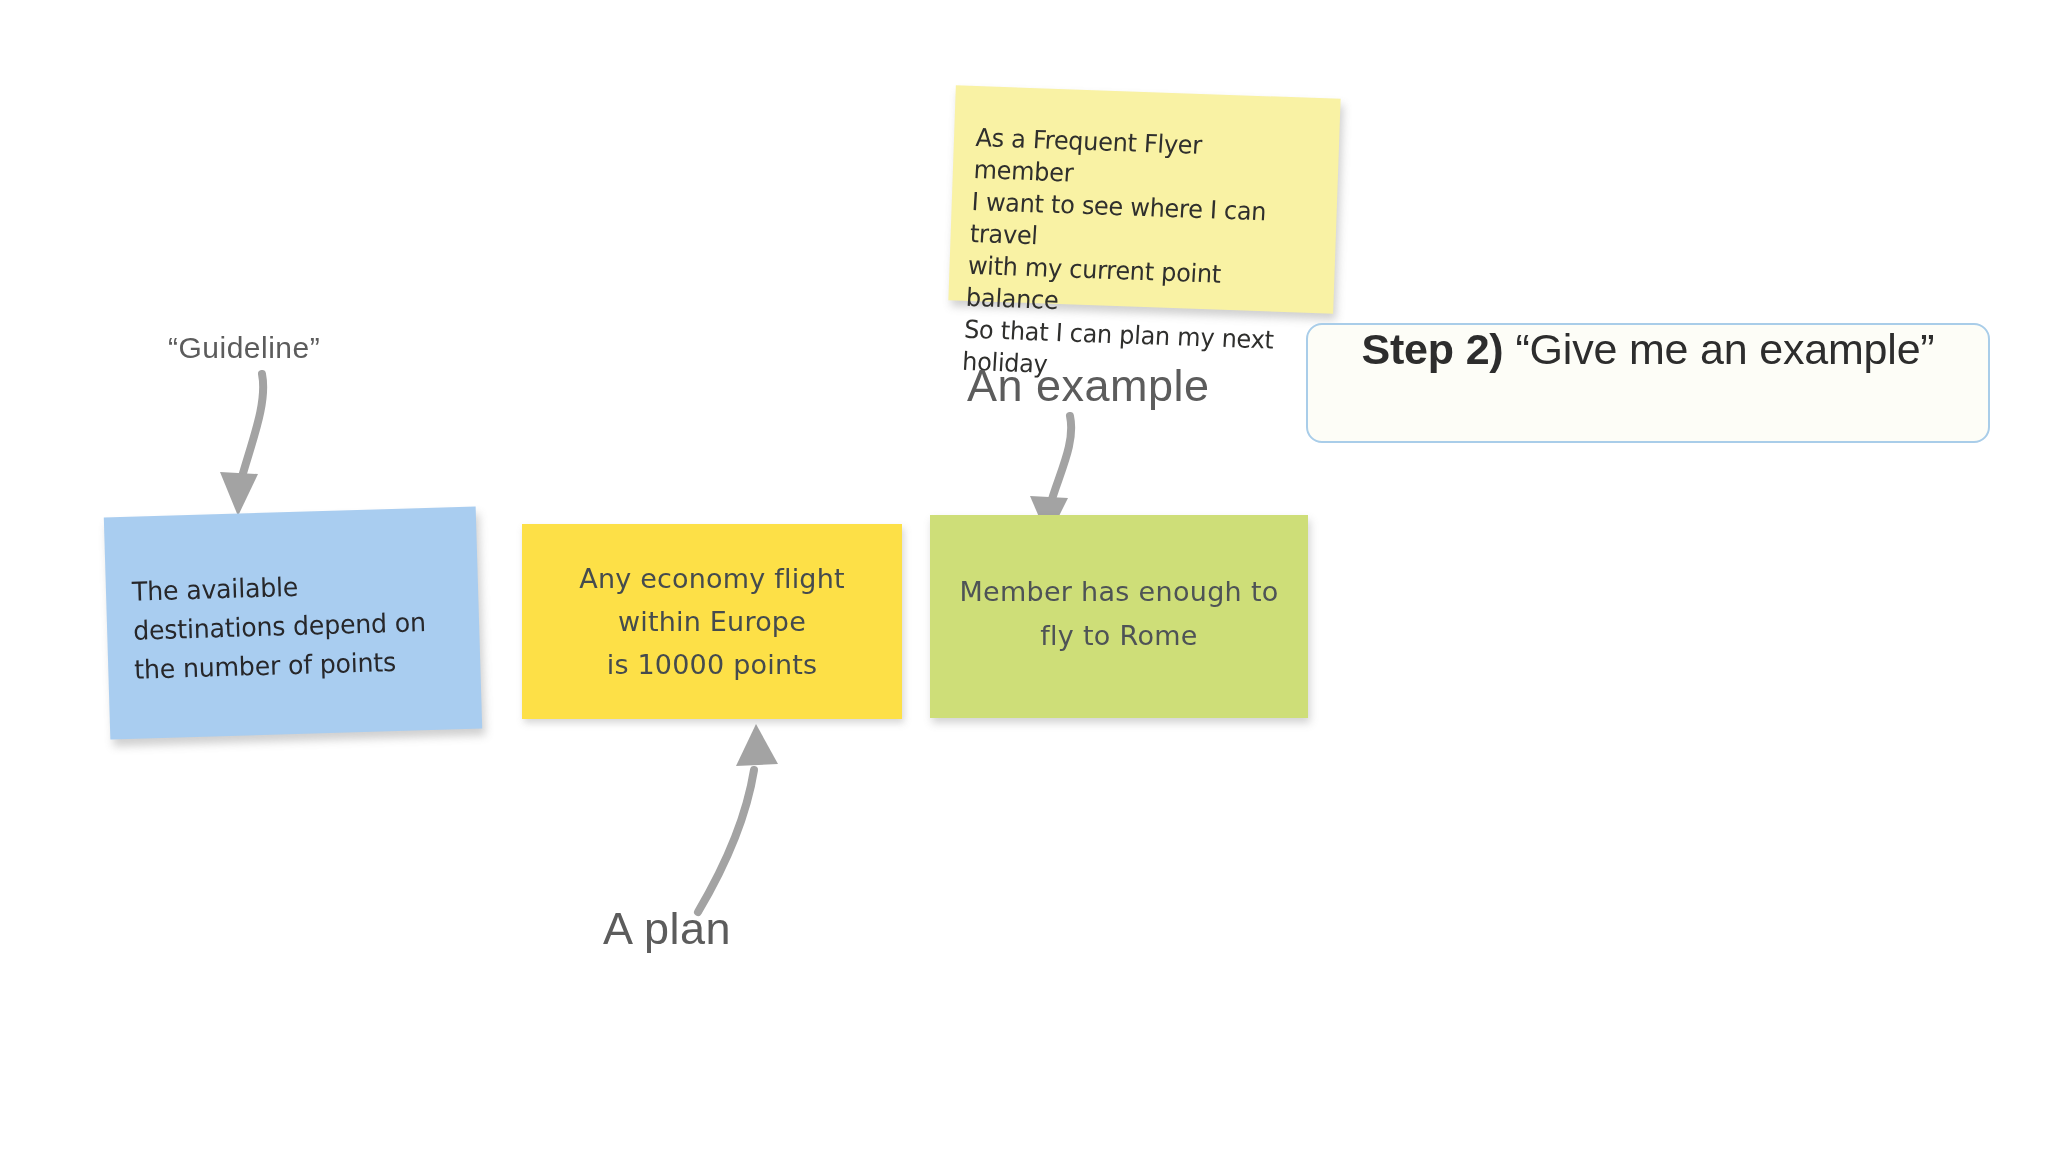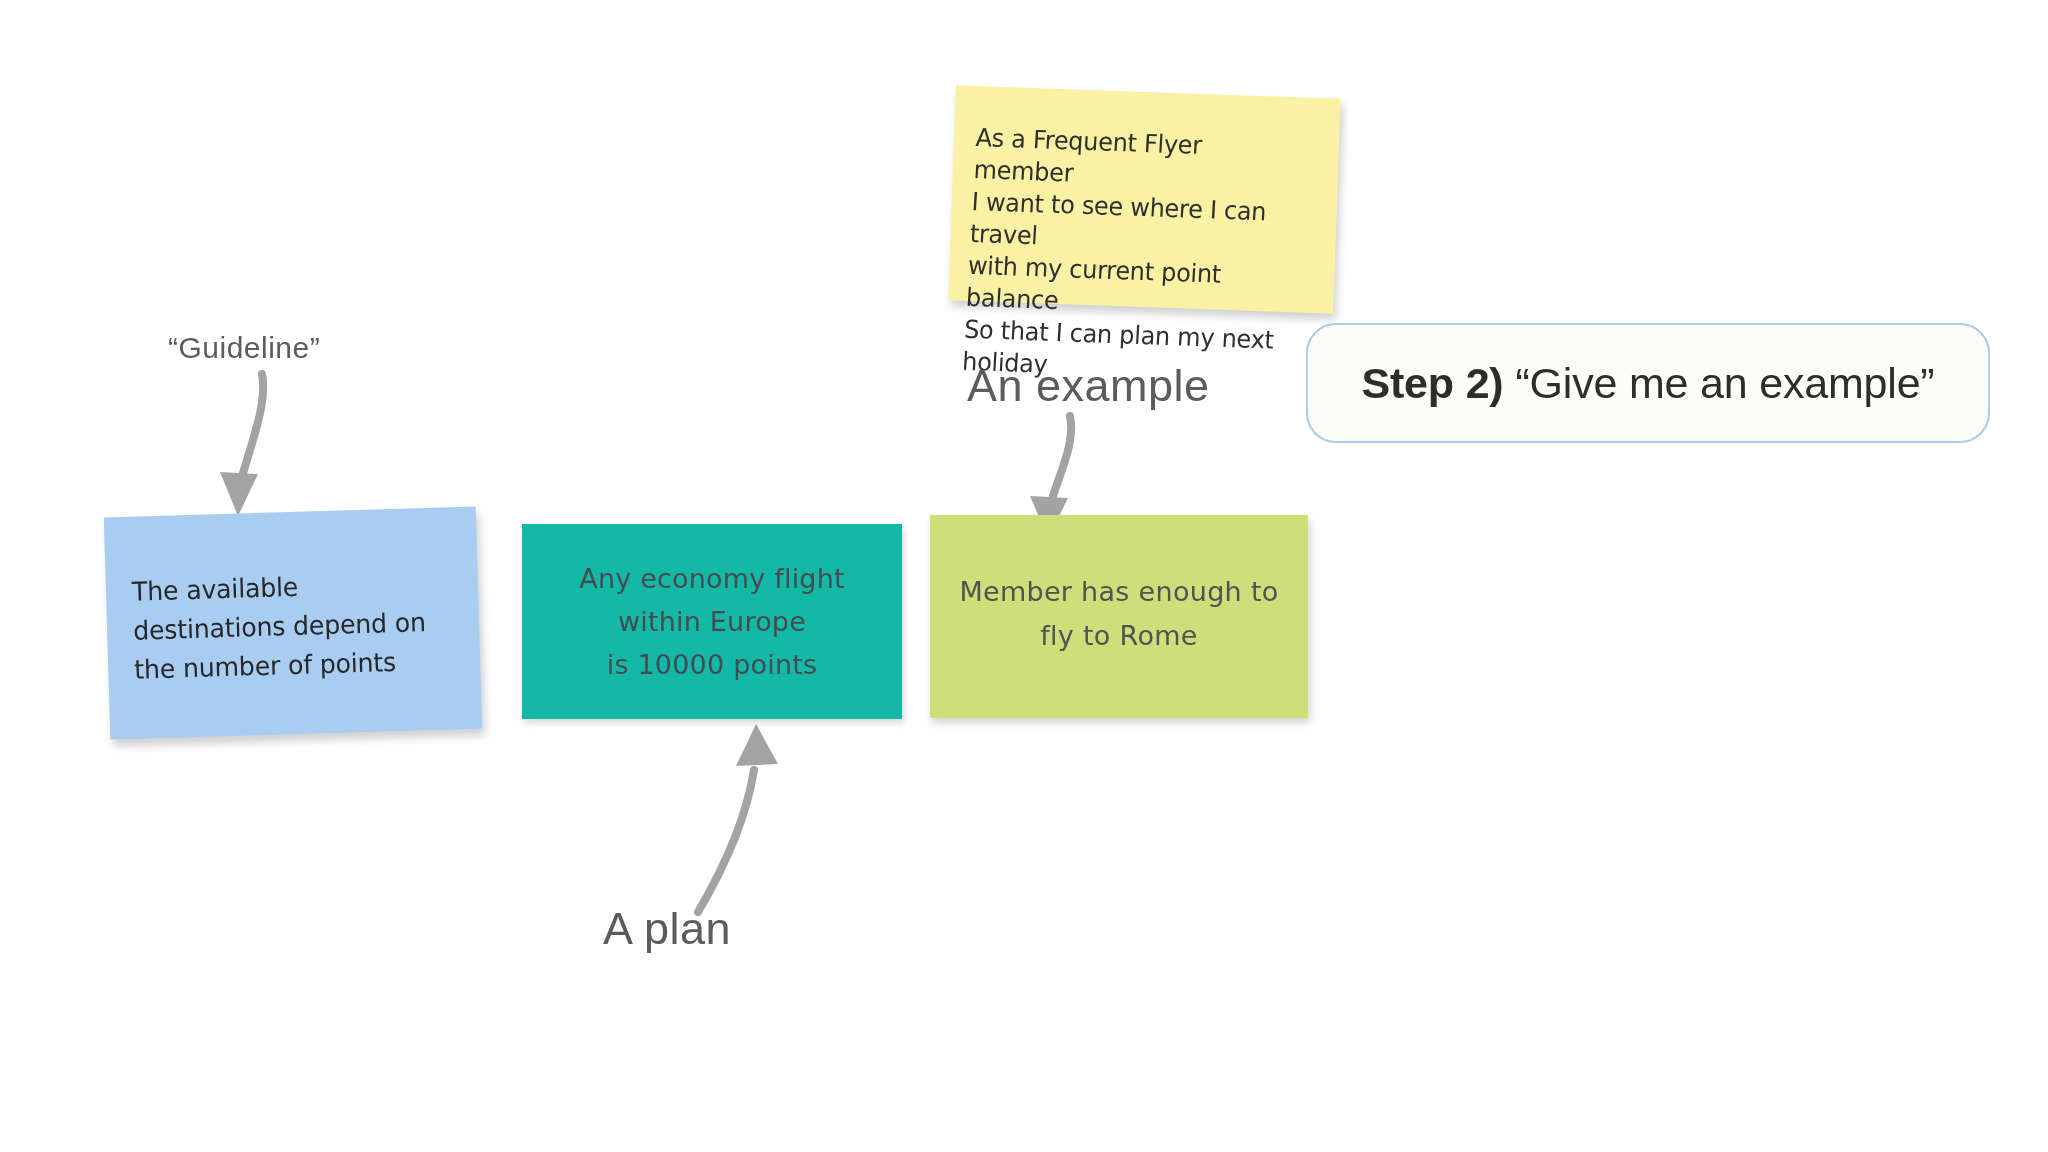--- a/index.html
+++ b/index.html
@@ -84,21 +84,21 @@
     transform-origin: left center;
     margin-top: 6px;
   }
 
   
   #note-rule {
     left: 522px;
     top: 524px;
     width: 380px;
     height: 195px;
-    background: #14b8a6;
+    background: #fde047;
     padding: 0 18px;
     box-shadow: 2px 4px 7px rgba(110,110,110,0.28);
   }
   #note-rule .note-text {
     font-size: 27px;
     line-height: 43px;
     font-weight: 500;
     color: #454b4e;
     text-align: center;
     letter-spacing: 0.2px;
@@ -163,24 +163,24 @@
 
   
   #step-callout {
     position: absolute;
     left: 1306px;
     top: 323px;
     width: 684px;
     height: 120px;
     box-sizing: border-box;
     border: 2px solid #a9cde9;
-    border-radius: 30px;
+    border-radius: 16px;
     background: #fdfdf7;
     display: flex;
-    align-items: center;
+    align-items: flex-start;
     justify-content: center;
     font-family: "Liberation Sans", sans-serif;
     font-size: 43px;
     color: #2d2d2d;
     letter-spacing: -0.2px;
   }
   #step-callout .step-strong {
     font-weight: bold;
     margin-right: 12px;
   }

